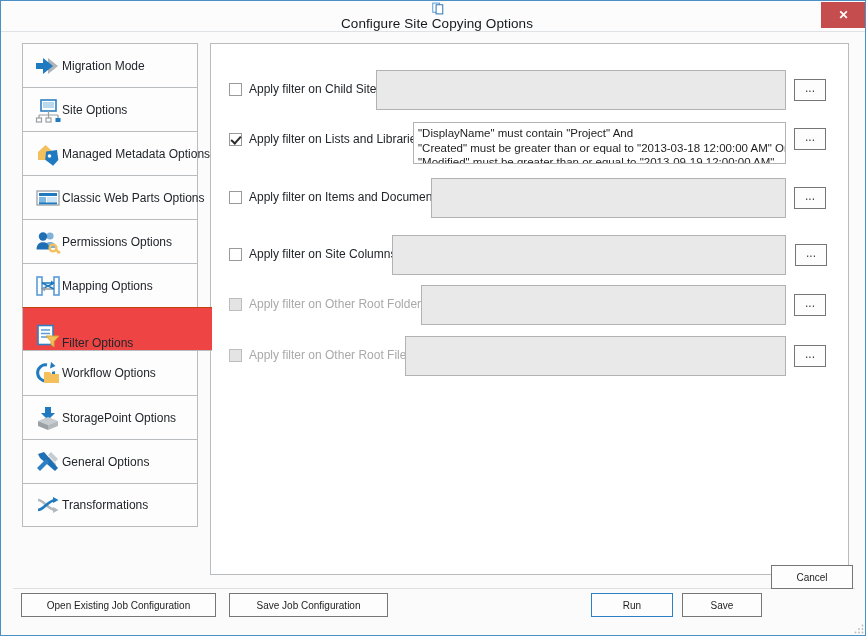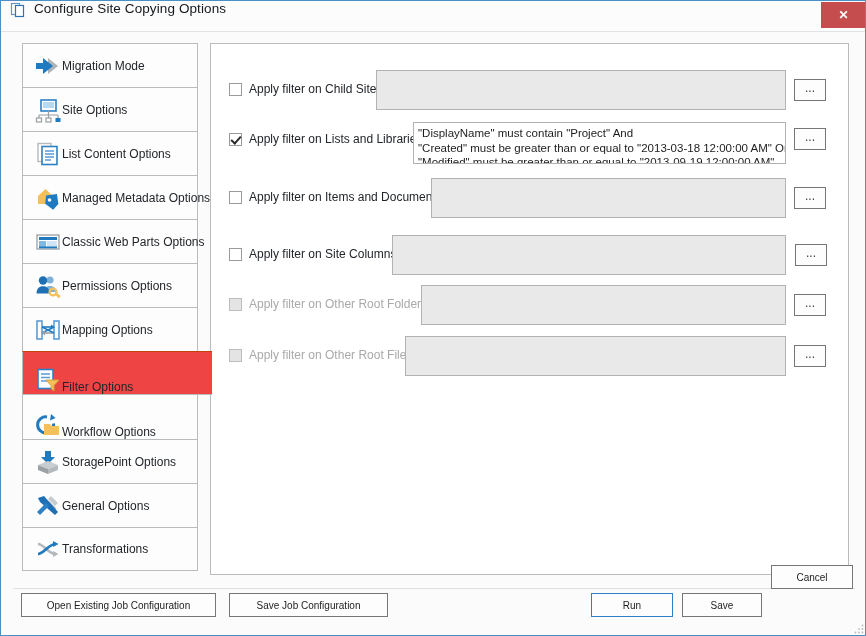--- a/index.html
+++ b/index.html
@@ -27,20 +27,22 @@
 
   
   .titlebar {
     position: absolute;
     left: 0; top: 0;
     width: 866px;
     height: 30px;
     background: #fcfcfc;
     border-bottom: 1px solid #dfe3e6;
     display: flex;
+    align-items: center;
+    flex-direction: column;
   }
   .title-icon {
     margin-left: 9px;
     width: 18px;
     height: 18px;
     display: block;
   }
   .title-text {
     margin-left: 6px;
     font-size: 13.5px;
@@ -98,21 +100,20 @@
     width: 190px;
     background: #ef4444;
     border-right: none;
     border-top: 1px solid #c2410c;
     border-bottom: 1px solid #b9bcbe;
     z-index: 5;
     align-items: flex-end;
   }
   .nav-item.selected + .nav-item {
     border-top: none;
-    align-items: flex-end;
   }
   .nav-icon {
     width: 28px;
     height: 28px;
     margin-left: 11px;
     flex: 0 0 auto;
     display: block;
   }
   .nav-label {
     margin-left: 0;
@@ -278,28 +279,20 @@
           <rect x="7" y="4" width="15" height="11" fill="#ffffff" stroke="#2e80c4" stroke-width="1.6"></rect>
           <rect x="9" y="6" width="11" height="6" fill="#b9d9ef"></rect>
           <path d="M14.5 15 L14.5 19 M5 19 L24 19 M5 19 L5 22 M14.5 19 L14.5 22 M24 19 L24 22" stroke="#9aa0a4" stroke-width="1.2" fill="none"></path>
           <rect x="2.5" y="22" width="5" height="4" fill="none" stroke="#9aa0a4" stroke-width="1.2"></rect>
           <rect x="12" y="22" width="5" height="4" fill="none" stroke="#9aa0a4" stroke-width="1.2"></rect>
           <rect x="21.5" y="22" width="5" height="4" fill="#1f7ac0"></rect>
         </svg>
         <span class="nav-label">Site Options</span>
       </div>
 
-      <div class="nav-item">
-        <svg class="nav-icon" viewBox="0 0 28 28">
-          <rect x="4" y="3.5" width="13" height="18" fill="#ffffff" stroke="#b3b9bd" stroke-width="1.4"></rect>
-          <rect x="8" y="6.5" width="15" height="18" fill="#ffffff" stroke="#2e80c4" stroke-width="1.6"></rect>
-          <path d="M11 11 H20 M11 14 H20 M11 17 H20 M11 20 H17" stroke="#5b9bd5" stroke-width="1.4"></path>
-        </svg>
-        <span class="nav-label">List Content Options</span>
-      </div>
 
       <div class="nav-item">
         <svg class="nav-icon" viewBox="0 0 28 28">
           <path d="M4 12 L11.5 5 L19 12 L19 20 L4 20 Z" fill="#f3c05c"></path>
           <path d="M13 11 L24 11 L24 21 L18 26 L11 19 Z" fill="#1f7ac0" transform="rotate(-8 17 18)"></path>
           <circle cx="15.5" cy="16" r="1.8" fill="#ffffff"></circle>
         </svg>
         <span class="nav-label">Managed Metadata Options</span>
       </div>
 

